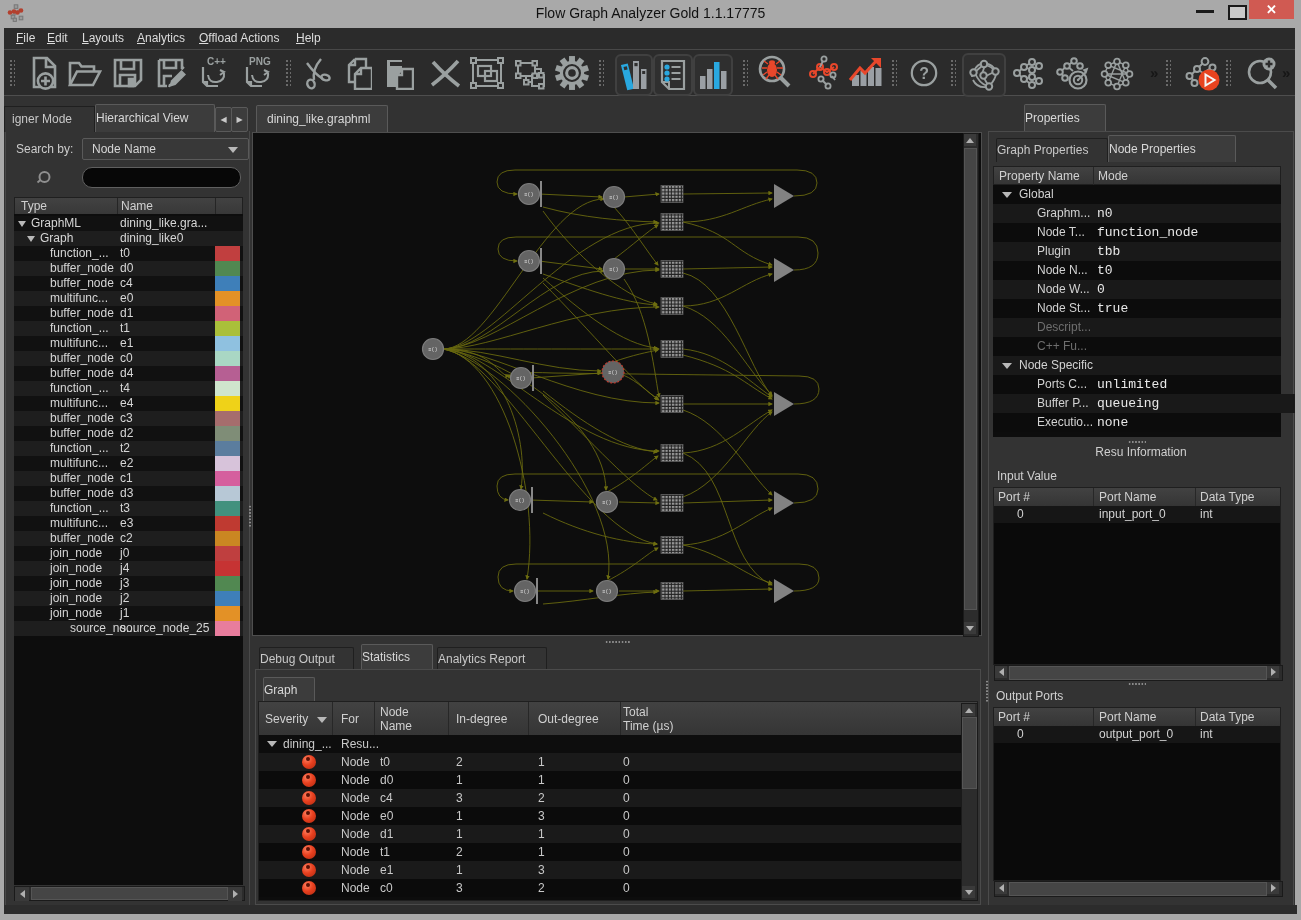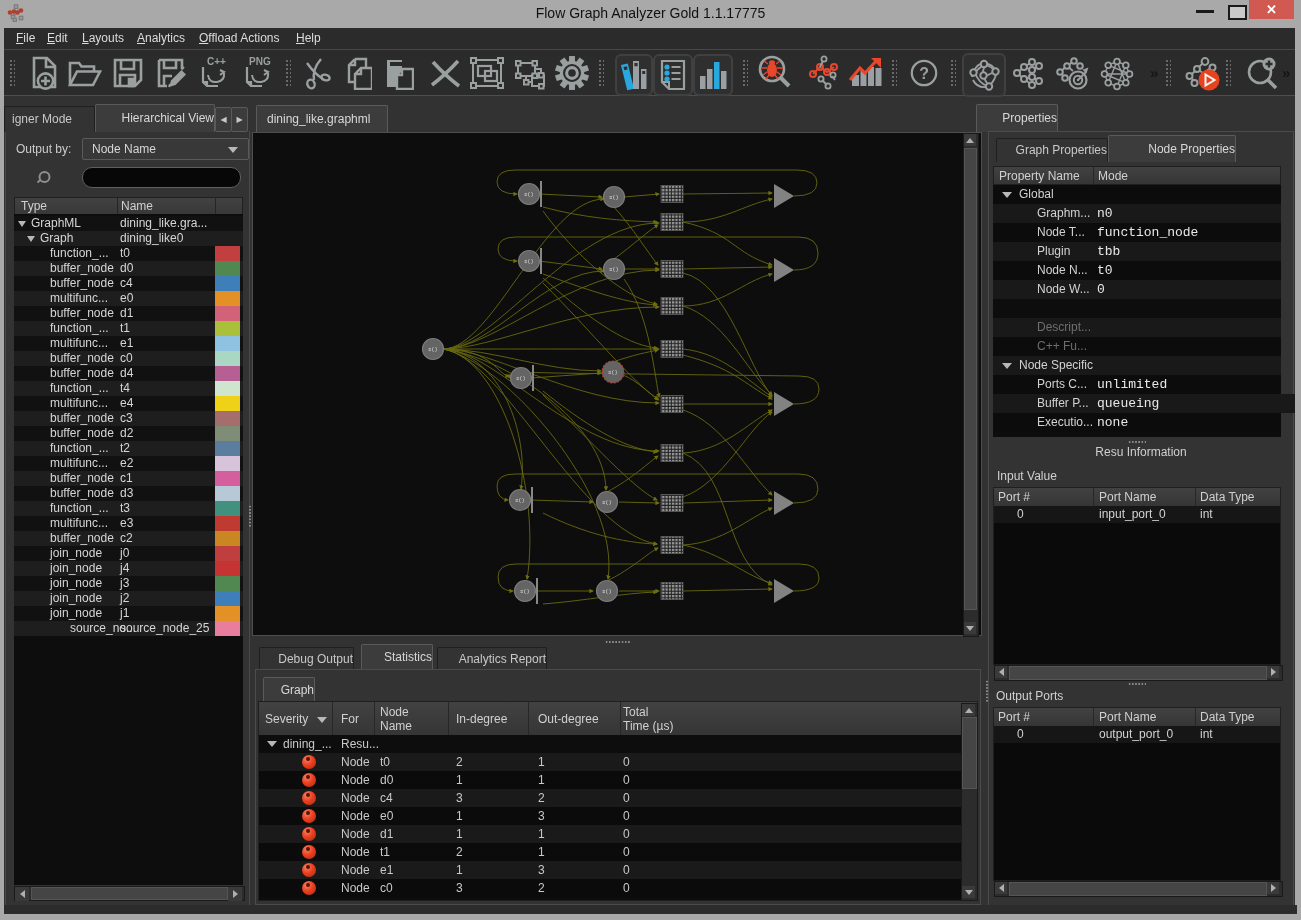--- a/index.html
+++ b/index.html
@@ -24,21 +24,21 @@
   .grip{position:absolute;top:9px;width:6px;height:28px;
         background-image:radial-gradient(circle,#6a6a6a 1px,transparent 1.2px);
         background-size:4px 4px;}
   .tbtn{position:absolute;top:4px;width:36px;height:38px;display:flex;
         align-items:center;justify-content:center;}
   .tbtn.on{background:#2f2f2f;border:2px solid #404040;border-radius:6px;}
   .chev{position:absolute;color:#b0b0b0;font-size:13px;font-weight:bold;top:14px;}
   
   .panel{background:#333333;}
   .tab{position:absolute;background:#333333;border:1px solid #1f1f1f;border-bottom:none;
-       color:#c8c8c8;font-size:12px;text-align:right;border-radius:2px 2px 0 0;}
+       color:#c8c8c8;font-size:12px;text-align:left;border-radius:2px 2px 0 0;}
   .tab.active{background:#3c3c3c;border-color:#5a5a5a;color:#d8d8d8;}
   #content{left:4px;top:96px;width:1293px;height:818px;background:#323232;}
   
   #frame-bottom{left:0;top:914px;width:1301px;height:6px;background:#a9a9a9;}
   #frame-left{left:0;top:28px;width:4px;height:892px;background:#a9a9a9;}
   #frame-right{left:1295px;top:28px;width:6px;height:892px;background:#a9a9a9;}
   
   .thead{background:linear-gradient(#424242,#353535);color:#d0d0d0;font-size:12px;}
   .mono{font-family:"Liberation Mono",monospace;font-size:13px;}
   
@@ -345,21 +345,21 @@
     <circle cx="25" cy="8" r="6.5" fill="#9aa0a0"></circle>
     <path d="M25 4.5 v7 M21.5 8 h7" stroke="#2b2b2b" stroke-width="2.4"></path>
   </svg>
   <div class="chev" style="left:1278px;color:#161616;font-size:15px">»</div>
 </div>
 <div class="abs panel" style="left:5px;top:131px;width:243px;height:782px;border:1px solid #494949;border-top:none"></div>
 <div class="abs tab" style="left:4px;top:106px;width:82px;height:25px;line-height:25px;text-align:left;padding-left:7px;border-radius:0">igner Mode</div>
 <div class="abs tab active" style="left:95px;top:104px;width:118px;height:27px;line-height:27px">Hierarchical View</div>
 <div class="abs" style="left:215px;top:107px;width:15px;height:23px;background:#3c3c3c;border:1px solid #5a5a5a;border-radius:2px;color:#c8c8c8;font-size:8px;text-align:center;line-height:23px">◀</div>
 <div class="abs" style="left:231px;top:107px;width:15px;height:23px;background:#3c3c3c;border:1px solid #5a5a5a;border-radius:2px;color:#c8c8c8;font-size:8px;text-align:center;line-height:23px">▶</div>
-<div class="abs" style="left:16px;top:142px;font-size:12px;color:#cccccc">Output by:</div>
+<div class="abs" style="left:16px;top:142px;font-size:12px;color:#cccccc">Search by:</div>
 <div class="abs" style="left:82px;top:138px;width:156px;height:20px;background:#383838;border:1px solid #5a5a5a;border-radius:2px;color:#d6d6d6;font-size:12px;line-height:20px;padding-left:9px">Node Name<span style="position:absolute;right:10px;top:8px;width:0;height:0;border-left:5px solid transparent;border-right:5px solid transparent;border-top:6px solid #b8b8b8"></span></div>
 <svg class="abs" style="left:36px;top:169px" width="18" height="17" viewBox="0 0 18 17">
     <circle cx="8.5" cy="8" r="5" fill="none" stroke="#8f8f8f" stroke-width="2"></circle>
     <path d="M4.7 10.8 L1.5 13.5" stroke="#8f8f8f" stroke-width="2"></path>
   </svg>
 <div class="abs" style="left:82px;top:167px;width:157px;height:19px;background:#070707;border:1px solid #5f5f5f;border-radius:10px"></div>
 <div class="abs thead" style="left:14px;top:197px;width:229px;height:23px;border:1px solid #1f1f1f;box-sizing:border-box">
     <span style="position:absolute;left:6px;top:1px">Type</span>
     <span style="position:absolute;left:106px;top:1px">Name</span>
     <span style="position:absolute;left:102px;top:0;width:1px;height:17px;background:#252525"></span>
@@ -634,21 +634,21 @@
 </div>
 <div class="sbar abs" style="left:961px;top:703px;width:15px;height:196px"></div>
 <div class="sarrow abs" style="left:962px;top:704px;width:13px;height:12px">
     <span style="width:0;height:0;border-left:4px solid transparent;border-right:4px solid transparent;border-bottom:5px solid #b0b0b0"></span>
   </div>
 <div class="sarrow abs" style="left:962px;top:886px;width:13px;height:12px">
     <span style="width:0;height:0;border-left:4px solid transparent;border-right:4px solid transparent;border-top:5px solid #b0b0b0"></span>
   </div>
 <div class="sthumb abs" style="left:962px;top:717px;width:13px;height:70px"></div>
 <div class="dots-v abs" style="left:985px;top:680px;height:22px"></div>
-<div class="abs tab active" style="left:976px;top:104px;width:80px;height:27px;line-height:27px">Properties</div>
+<div class="abs tab active" style="left:1024px;top:104px;width:80px;height:27px;line-height:27px">Properties</div>
 <div class="abs" style="left:988px;top:131px;width:306px;height:782px;background:#333;border:1px solid #4b4b4b;box-sizing:border-box"></div>
 <div class="abs tab" style="left:996px;top:138px;width:110px;height:23px;line-height:23px">Graph Properties</div>
 <div class="abs tab active" style="left:1108px;top:135px;width:126px;height:26px;line-height:26px">Node Properties</div>
 <div class="abs thead" style="left:993px;top:166px;width:288px;height:19px;line-height:19px;border:1px solid #1f1f1f;box-sizing:border-box">
     <span style="position:absolute;left:5px">Property Name</span>
     <span style="position:absolute;left:104px">Mode</span>
     <span style="position:absolute;left:99px;top:0;width:1px;height:19px;background:#272727"></span>
   </div>
 <div class="abs" style="left:993px;top:185px;width:288px;height:252px;background:#0d0d0d;font-size:12px;color:#d2d2d2">
 <div style="position:absolute;top:0px;left:0;width:288px;height:19px;line-height:19px;background:#0c0c0c">
@@ -667,20 +667,24 @@
       <span style="position:absolute;left:44px">Plugin</span>
       <span class="mono" style="position:absolute;left:104px;color:#e8e8e8">tbb</span>
     </div>
 <div style="position:absolute;top:76px;left:0;width:288px;height:19px;line-height:19px;background:#0c0c0c">
       <span style="position:absolute;left:44px">Node N...</span>
       <span class="mono" style="position:absolute;left:104px;color:#e8e8e8">t0</span>
     </div>
 <div style="position:absolute;top:95px;left:0;width:288px;height:19px;line-height:19px;background:#191919">
       <span style="position:absolute;left:44px">Node W...</span>
       <span class="mono" style="position:absolute;left:104px;color:#e8e8e8">0</span>
+    </div>
+<div style="position:absolute;top:114px;left:0;width:288px;height:19px;line-height:19px;background:#0c0c0c">
+      <span style="position:absolute;left:44px">Node St...</span>
+      <span class="mono" style="position:absolute;left:104px;color:#e8e8e8">true</span>
     </div>
 <div style="position:absolute;top:133px;left:0;width:288px;height:19px;line-height:19px;background:#191919">
       <span style="position:absolute;left:44px;color:#6e6e6e">Descript...</span>
     </div>
 <div style="position:absolute;top:152px;left:0;width:288px;height:19px;line-height:19px;background:#0c0c0c">
       <span style="position:absolute;left:44px;color:#6e6e6e">C++ Fu...</span>
     </div>
 <div style="position:absolute;top:171px;left:0;width:288px;height:19px;line-height:19px;background:#191919">
       <span style="position:absolute;left:9px;top:7px;width:0;height:0;border-left:5px solid transparent;border-right:5px solid transparent;border-top:6px solid #b8b8b8"></span>
       <span style="position:absolute;left:26px">Node Specific</span>

